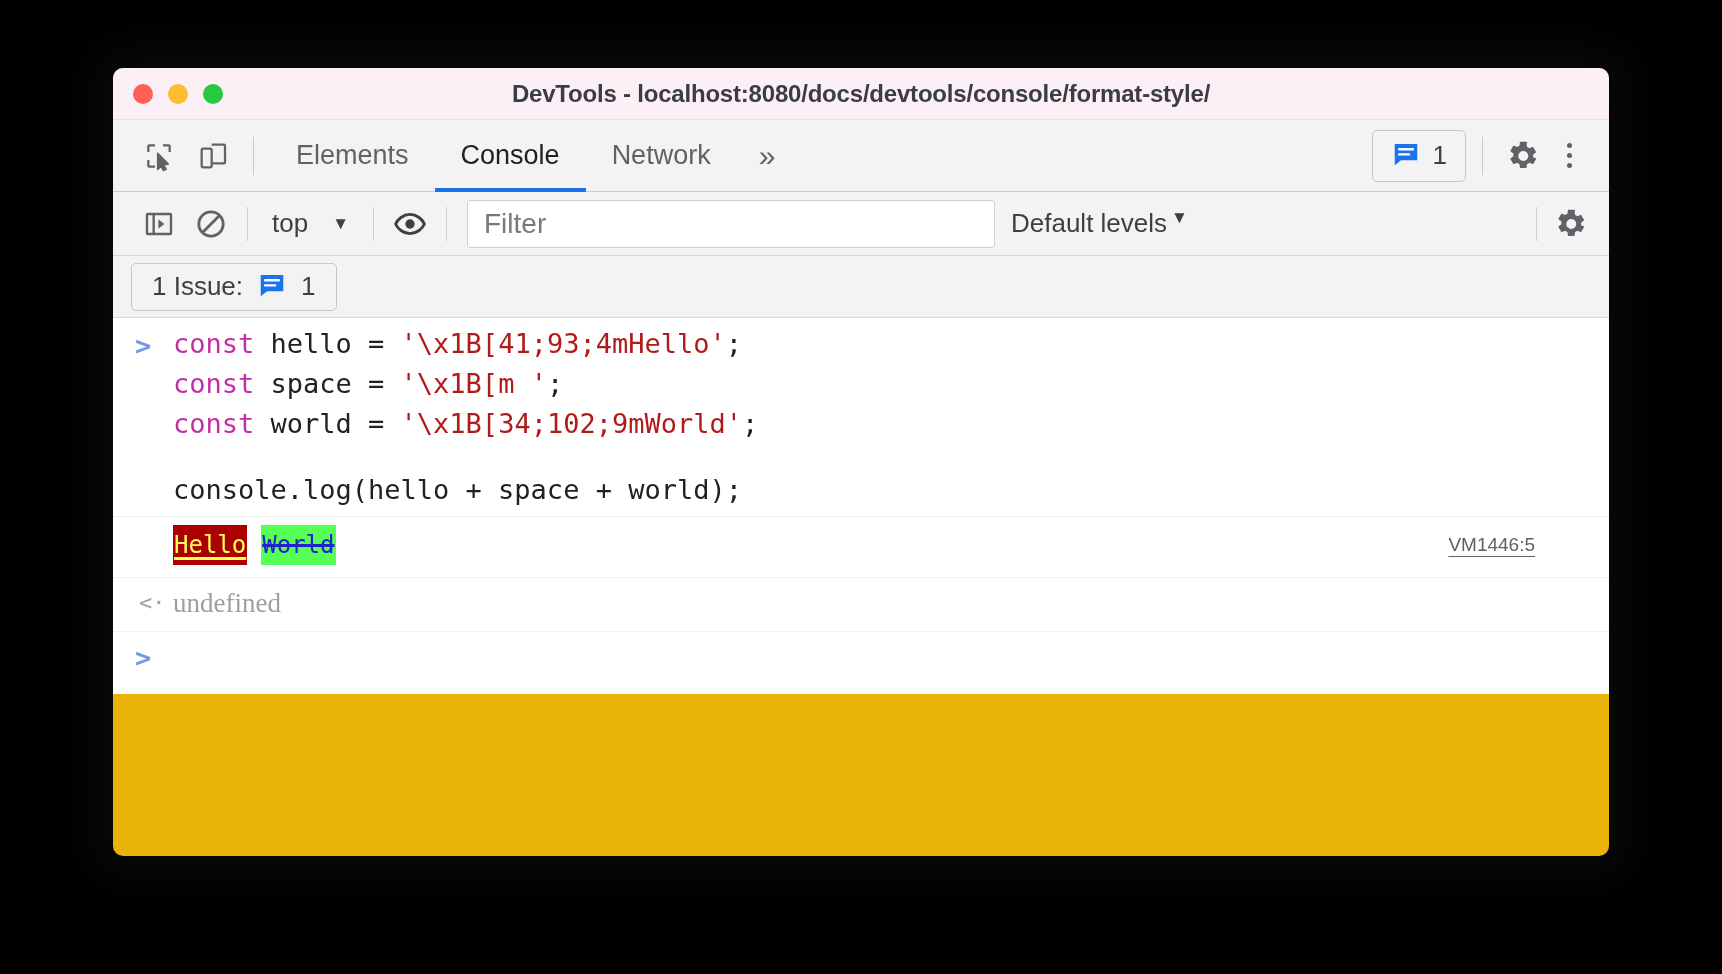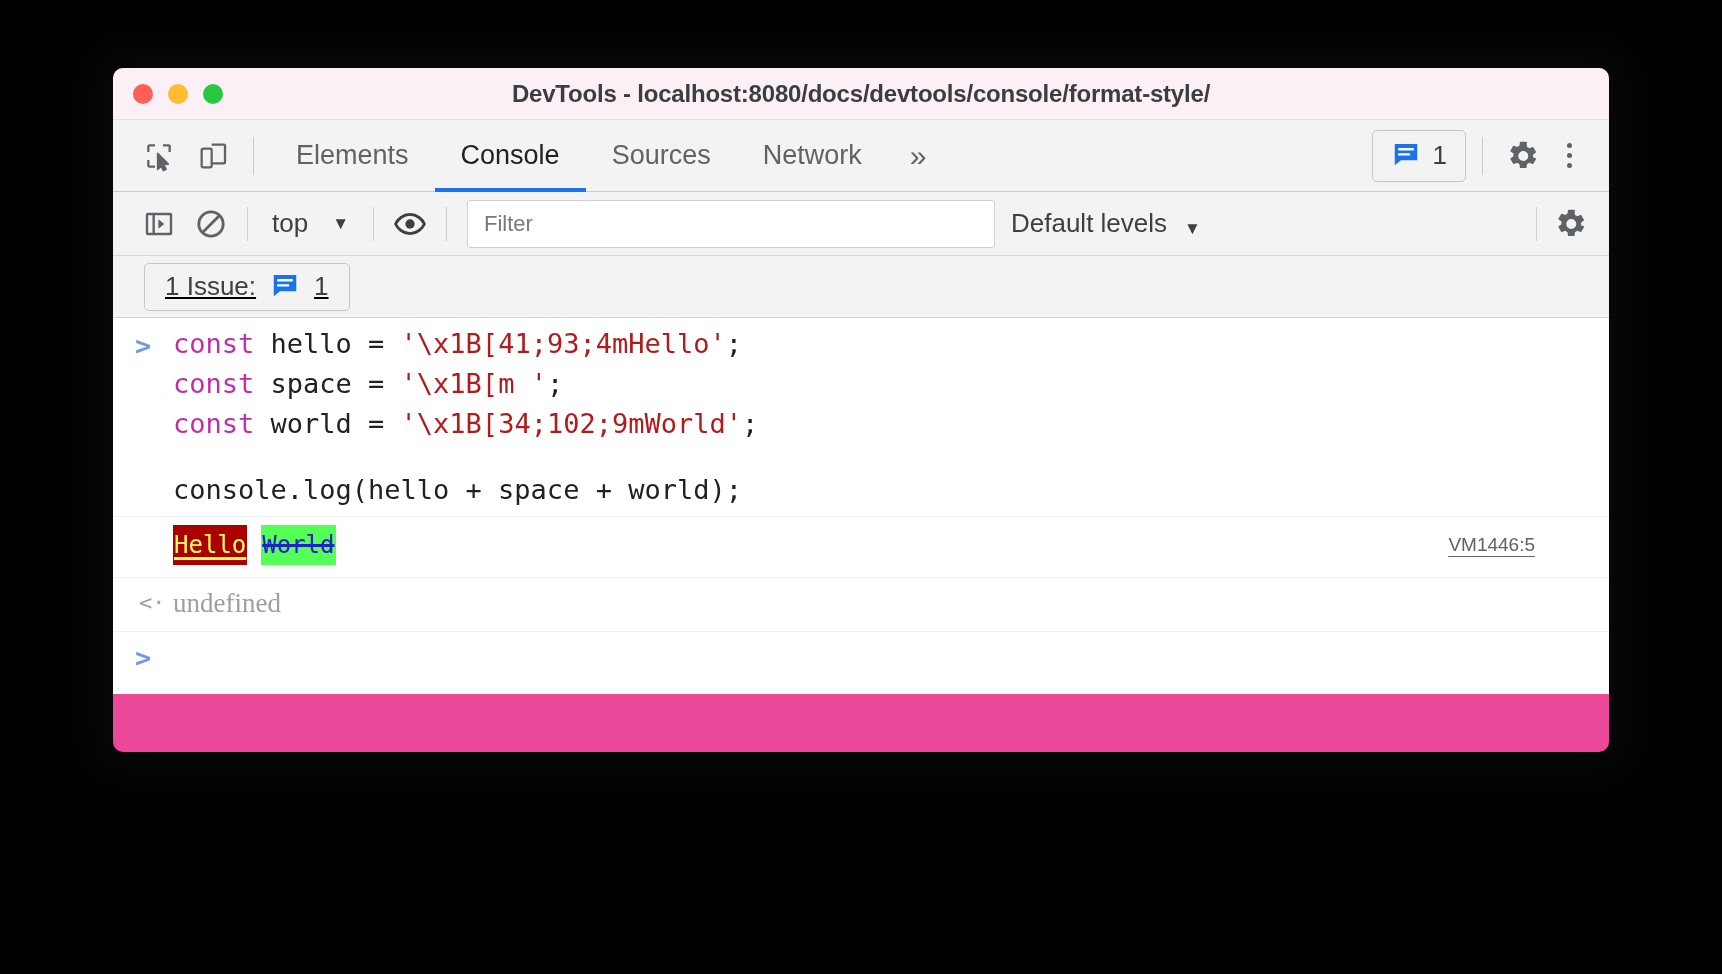--- a/index.html
+++ b/index.html
@@ -14,22 +14,22 @@
   
   #page {
     position: relative;
     width: 1722px; height: 974px;
     background: #000000;
   }
 
   #window {
     position: absolute;
     left: 113px; top: 68px;
-    width: 1496px; height: 684px;
-    background: #ec4899;
+    width: 1496px; height: 788px;
+    background: #eab308;
     border-radius: 10px;
     overflow: hidden;
     box-shadow: 0 0 46px 22px rgba(255,255,255,0.035);
   }
 
   
   .titlebar {
     position: relative;
     height: 52px;
     background: #faf0f6;
@@ -153,36 +153,35 @@
   .filterbox {
     flex: 0 0 auto;
     width: 528px; height: 48px;
     background: #ffffff;
     border: 1px solid #d0d0d0;
     border-radius: 3px;
     display: flex; align-items: center;
     padding: 0 16px;
     margin-left: 10px;
   }
-  .filterbox span { font-size: 22px; color: #77797c; }
+  .filterbox span { font-size: 28px; color: #77797c; }
   .levels {
     font-size: 26px; color: #3c4043;
-    display: flex; align-items: flex-end; gap: 17px;
+    display: flex; align-items: flex-start; gap: 4px;
     padding: 0 16px;
     white-space: nowrap;
   }
 
   
   .issuestrip {
     height: 62px;
     background: #f3f3f3;
     display: flex; align-items: center;
-    padding-left: 31px;
+    padding-left: 18px;
     border-bottom: 1px solid #d6d6d6;
-    text-decoration: underline;
   }
   .issuepill {
     display: flex; align-items: center; gap: 14px;
     border: 1px solid #c4c7c5;
     border-radius: 5px;
     padding: 6px 20px;
     background: #f3f3f3;
   }
   .issuepill .lbl { font-size: 26px; color: #3c4043; }
   .issuepill .cnt { font-size: 26px; color: #3c4043; }
@@ -303,21 +302,20 @@
       <span class="ticon sp">
         <svg width="32" height="32" viewBox="0 0 24 24" fill="none" stroke="#5f6368" stroke-width="1.7">
           <rect x="3.5" y="6.5" width="7.5" height="14" rx="1.2"></rect>
           <path d="M11 3.5h9.2a.8.8 0 0 1 .8.8v12.4a.8.8 0 0 1-.8.8H11"></path>
         </svg>
       </span>
       <span class="vsep"></span>
 
       <span class="tab">Elements</span>
       <span class="tab active">Console</span>
-      <span class="tab">Sources</span>
       <span class="tab">Network</span>
       <span class="chev-more">»</span>
 
       <span class="spacer"></span>
 
       <span class="issuebadge">
         <span>
           <svg width="30" height="30" viewBox="0 0 24 24">
             <path d="M3 4h18v13H8l-5 4z" fill="#1a73e8"></path>
             <path d="M6.5 8.2h11M6.5 12.3h8" stroke="#ffffff" stroke-width="1.9" stroke-linecap="round"></path>

